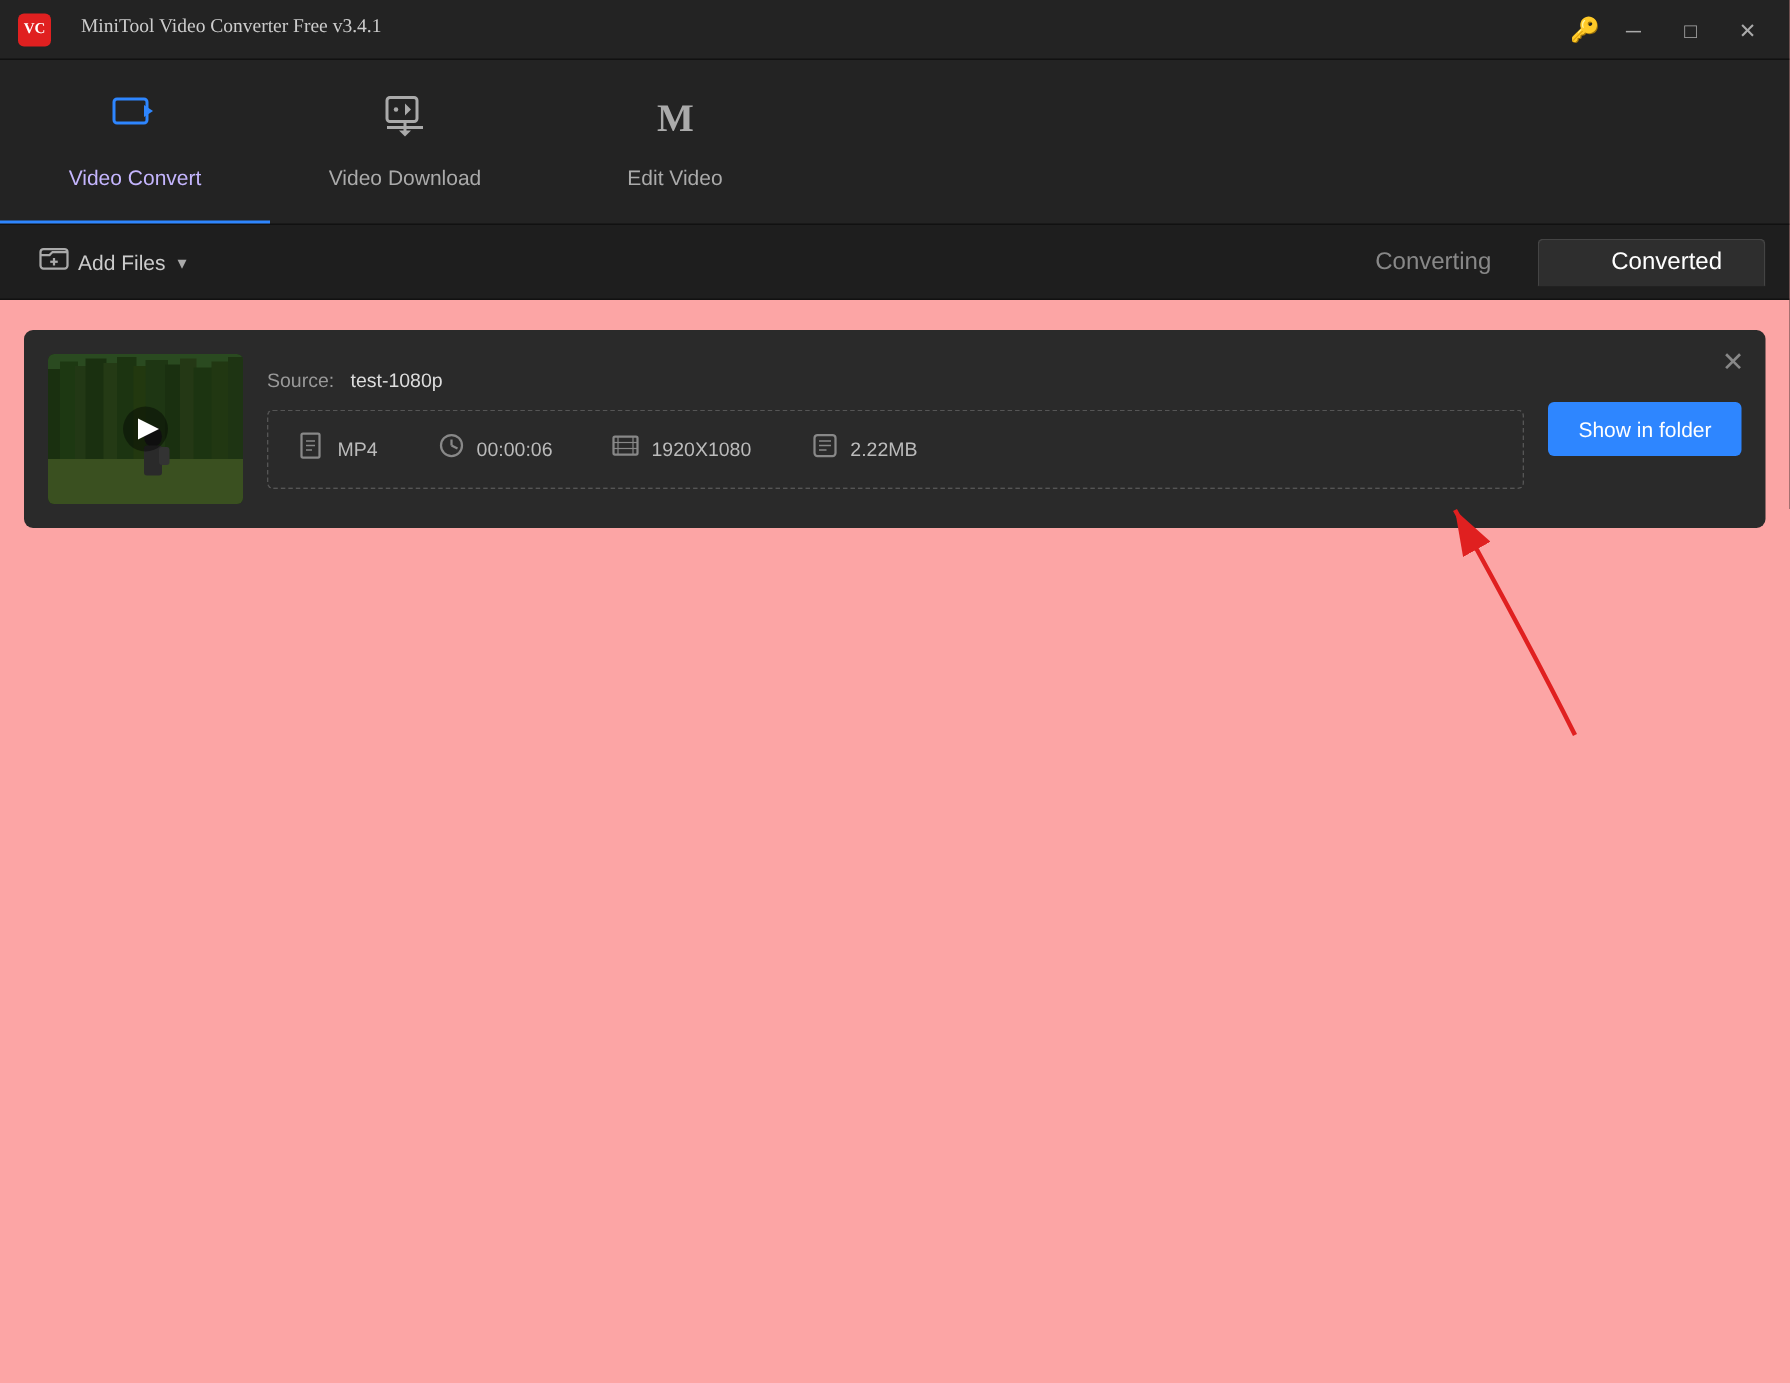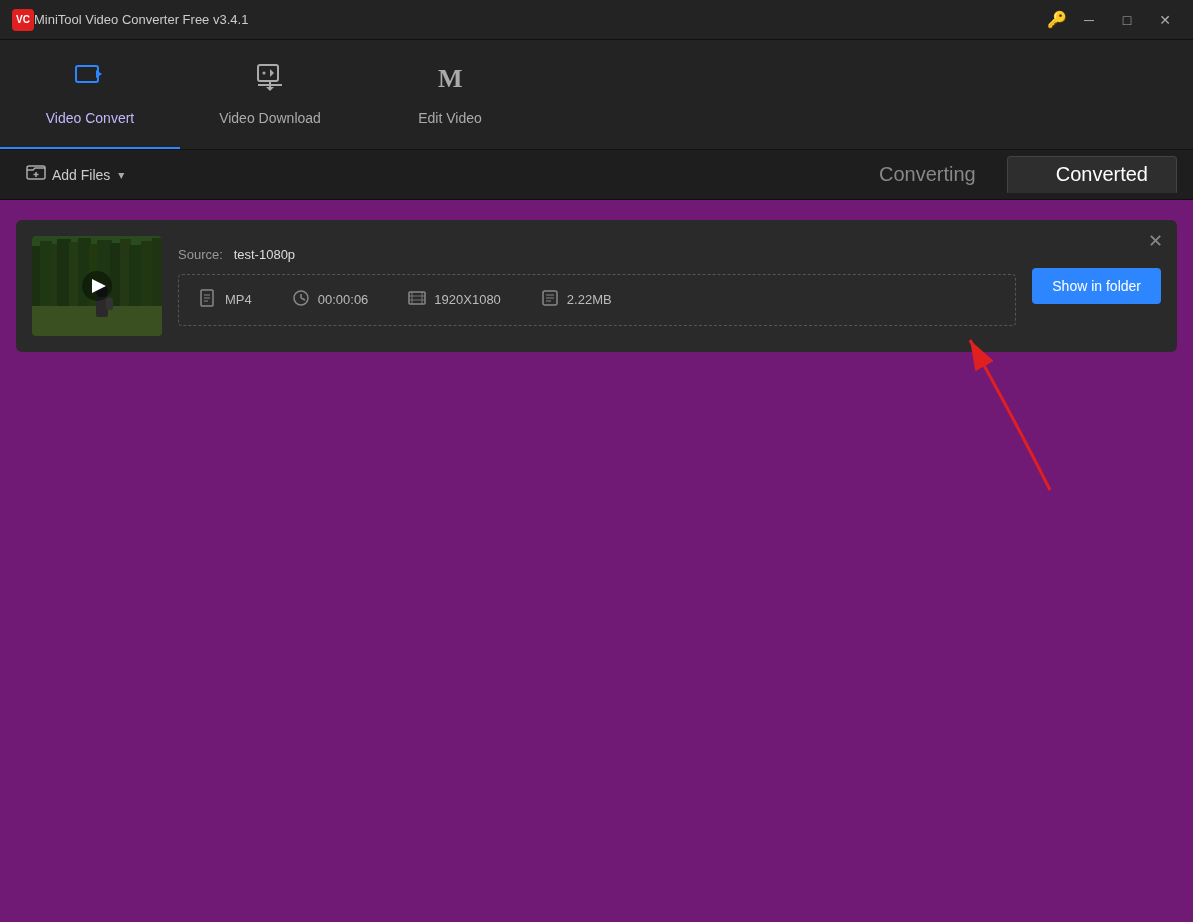--- a/index.html
+++ b/index.html
@@ -18,22 +18,23 @@
       display: flex;
       align-items: center;
       justify-content: space-between;
       background: #232323;
       height: 40px;
       padding: 0 12px;
       border-bottom: 1px solid #111;
     }
     .title-bar-left {
       display: flex;
-      align-items: center;
-      gap: 0;
+      align-items: flex-start;
+      gap: 20px;
+      font-family: Liberation Serif, serif;
     }
     .app-logo {
       width: 22px;
       height: 22px;
       background: #e02020;
       border-radius: 4px;
       display: flex;
       align-items: center;
       justify-content: center;
       font-size: 10px;
@@ -126,37 +127,37 @@
     .sub-tabs {
       display: flex;
       margin-left: auto;
       gap: 2px;
     }
     .sub-tab {
       padding: 6px 28px;
       background: transparent;
       border: none;
       color: #888;
-      font-size: 20px;
+      font-size: 16px;
       cursor: pointer;
       border-radius: 4px 4px 0 0;
       border: 1px solid transparent;
     }
     .sub-tab.active {
       color: #fff;
       background: #2e2e2e;
       border: 1px solid #444;
       border-bottom: 1px solid #2e2e2e;
       padding-left: 48px;
     }
 
     
     .main-content {
       padding: 20px 16px;
-      background: #701a75;
+      background: #fca5a5;
       min-height: calc(922px - 200px);
     }
 
     
     .file-card {
       background: #2a2a2a;
       border-radius: 6px;
       padding: 16px;
       display: flex;
       align-items: center;

